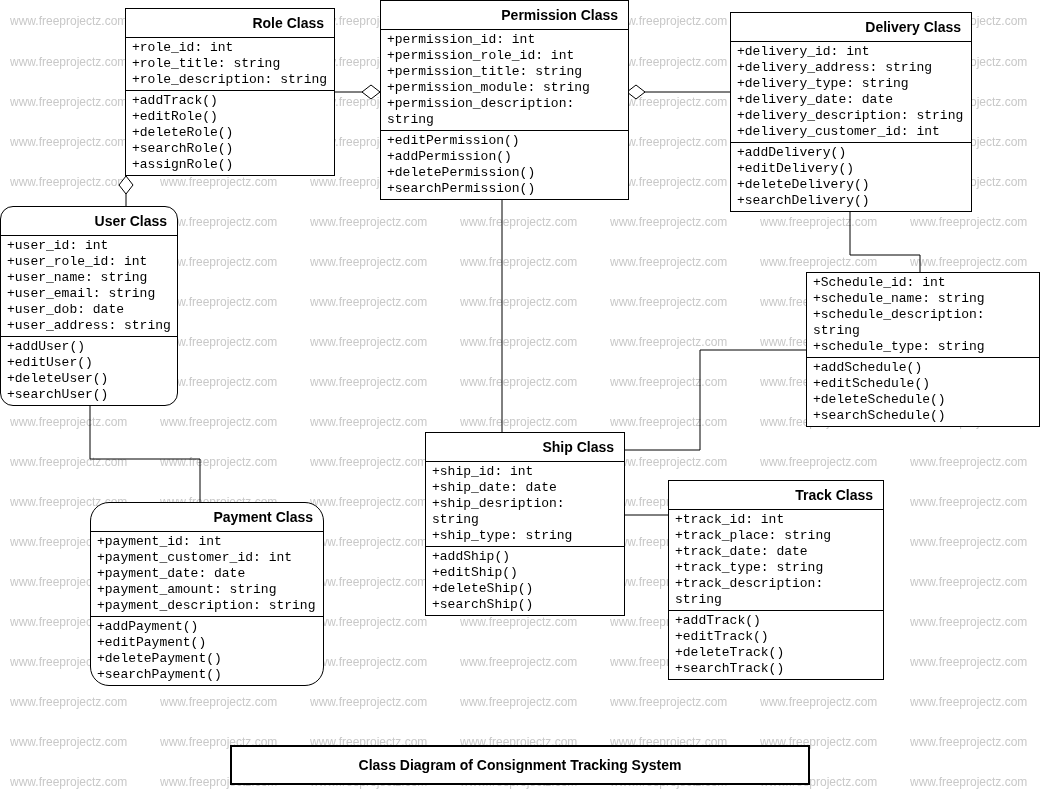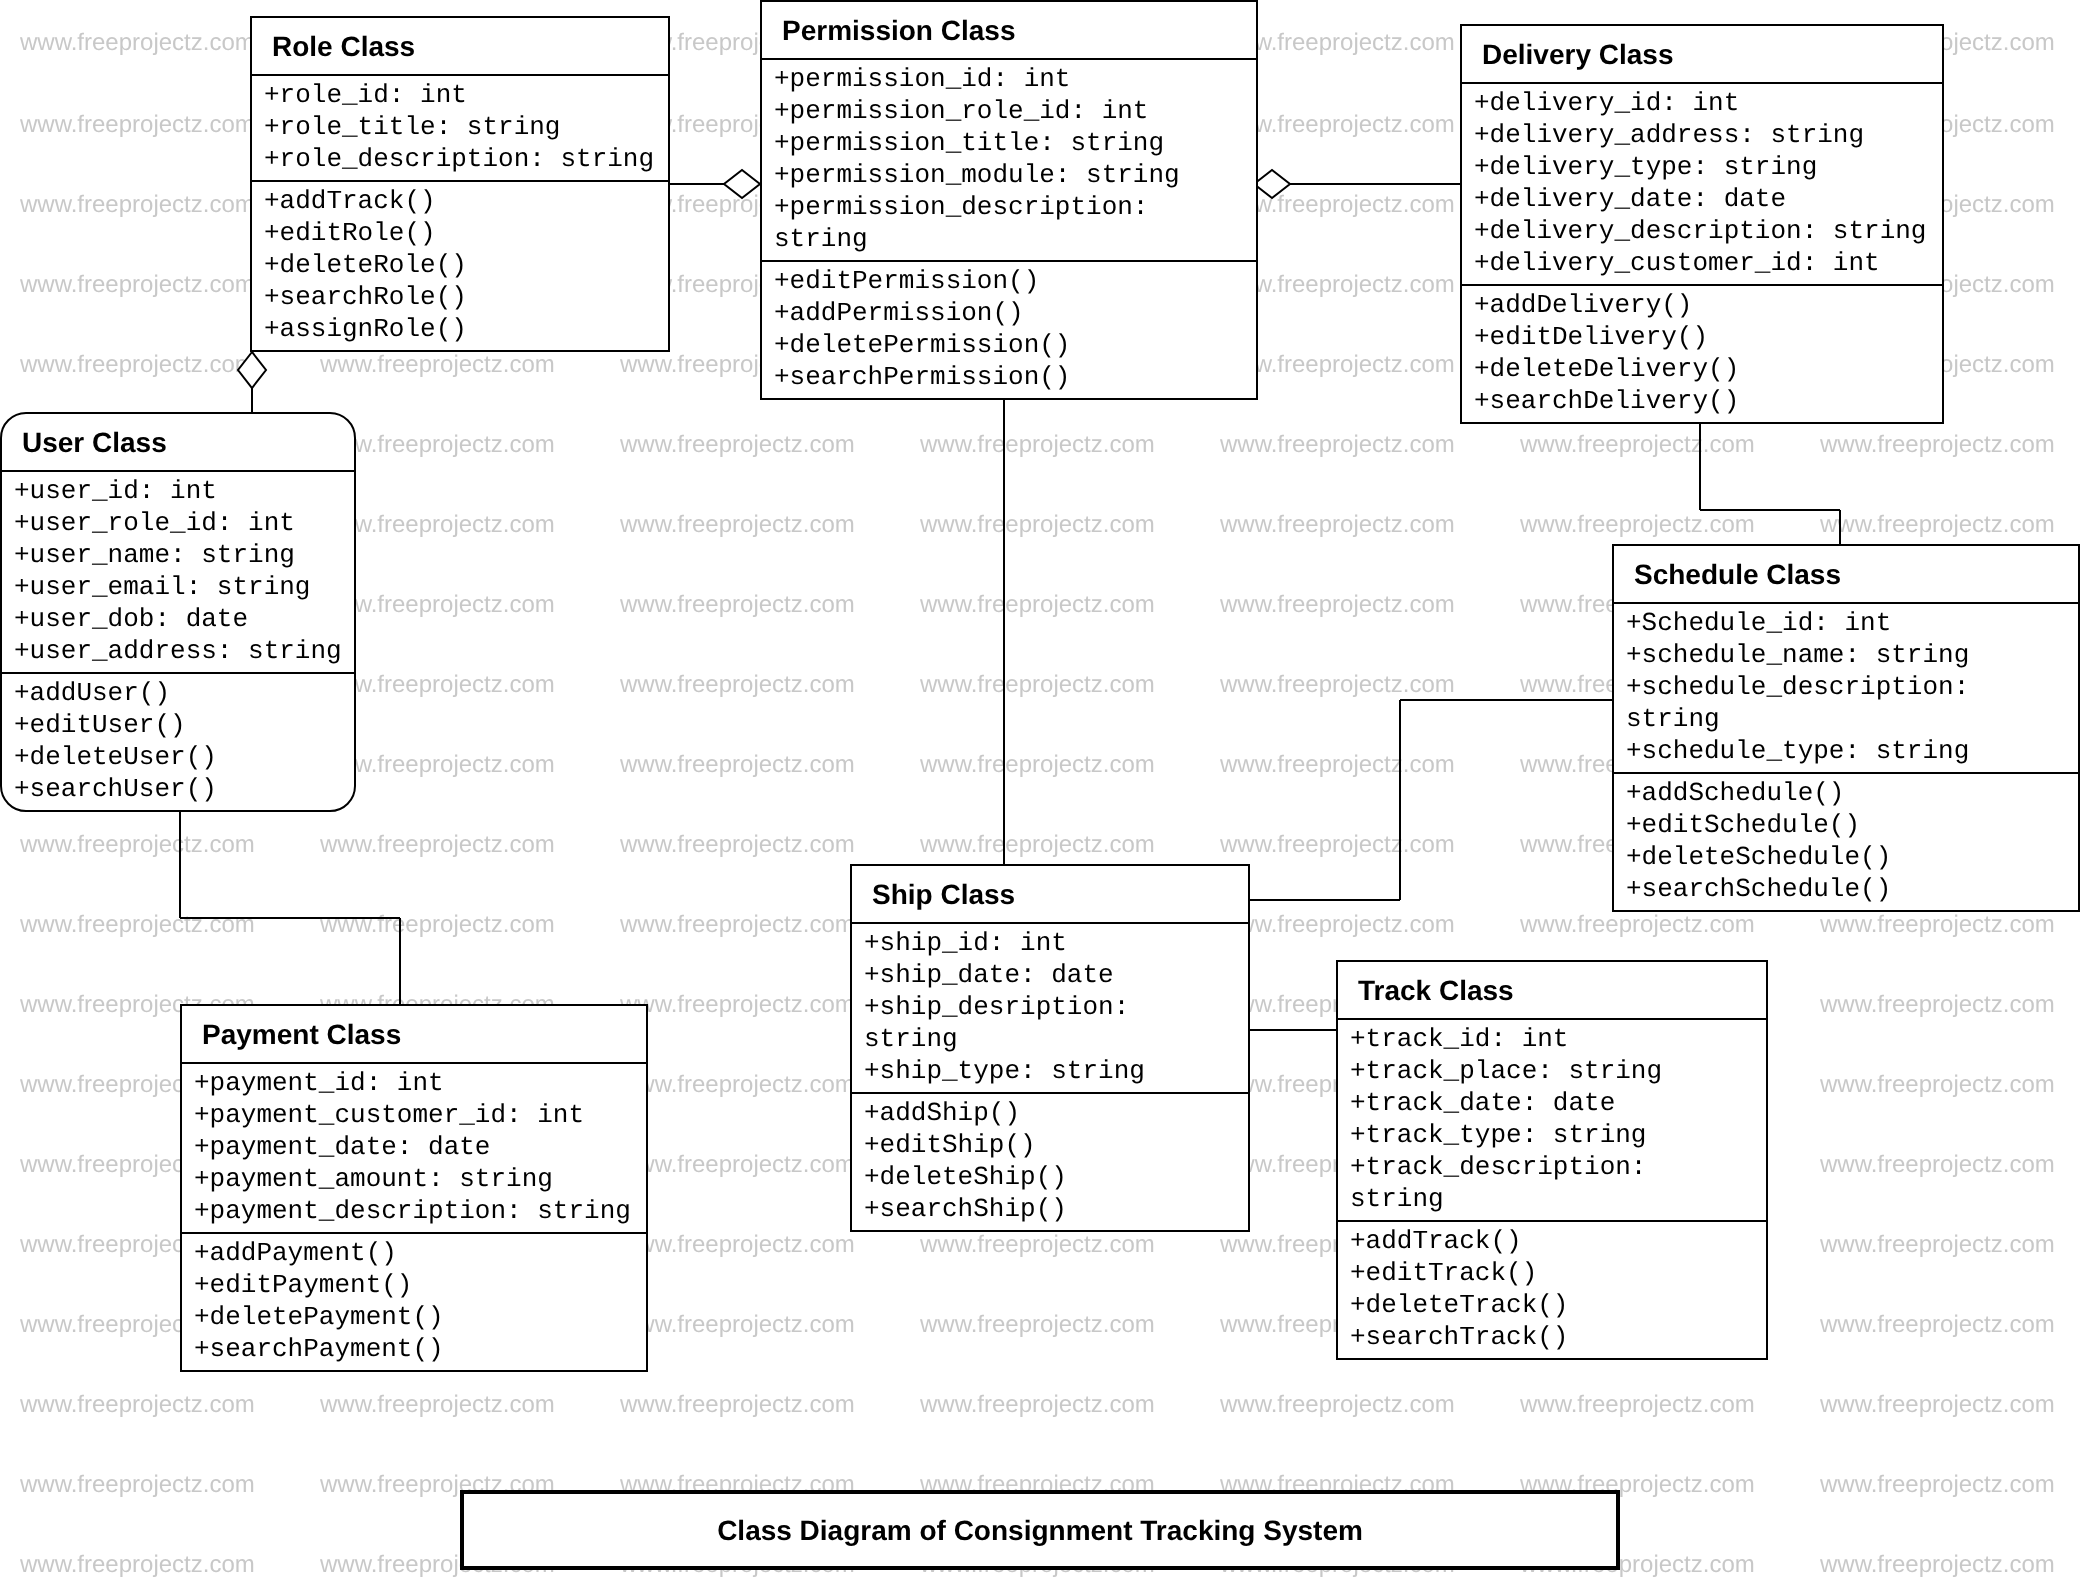--- a/index.html
+++ b/index.html
@@ -26,21 +26,21 @@
   }
   .class-box {
     position: absolute;
     background: #fff;
     border: 1px solid #000;
     z-index: 2;
   }
   .class-title {
     font-weight: bold;
     font-size: 14px;
-    text-align: left;
+    text-align: right;
     padding: 6px 10px;
     border-bottom: 1px solid #000;
   }
   .class-section {
     font-family: "Courier New", monospace;
     font-size: 13px;
     padding: 2px 6px;
     line-height: 16px;
   }
   .class-section + .class-section {
@@ -305,21 +305,20 @@
     </div>
   <div class="class-section">
       <div>+addUser()</div>
       <div>+editUser()</div>
       <div>+deleteUser()</div>
       <div>+searchUser()</div>
     </div>
 </div>
 
 <div class="class-box" style="left:806px; top:272px; width:232px;">
-  <div class="class-title">Schedule Class</div>
   <div class="class-section">
       <div>+Schedule_id: int</div>
       <div>+schedule_name: string</div>
       <div>+schedule_description: string</div>
       <div>+schedule_type: string</div>
     </div>
   <div class="class-section">
       <div>+addSchedule()</div>
       <div>+editSchedule()</div>
       <div>+deleteSchedule()</div>
@@ -336,21 +335,21 @@
       <div>+ship_type: string</div>
     </div>
   <div class="class-section">
       <div>+addShip()</div>
       <div>+editShip()</div>
       <div>+deleteShip()</div>
       <div>+searchShip()</div>
     </div>
 </div>
 
-<div class="class-box" style="left:90px; top:502px; width:232px;">
+<div class="class-box" style="left:90px; top:502px; width:232px;border-radius:19px;">
   <div class="class-title">Payment Class</div>
   <div class="class-section">
       <div>+payment_id: int</div>
       <div>+payment_customer_id: int</div>
       <div>+payment_date: date</div>
       <div>+payment_amount: string</div>
       <div>+payment_description: string</div>
     </div>
   <div class="class-section">
       <div>+addPayment()</div>

